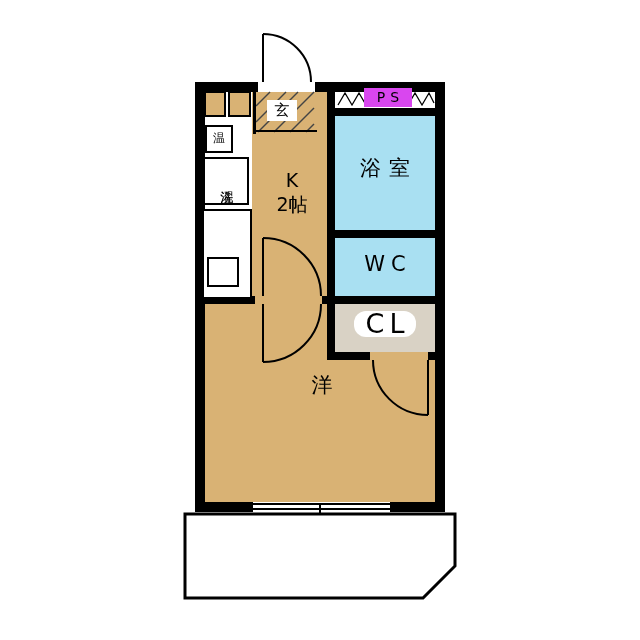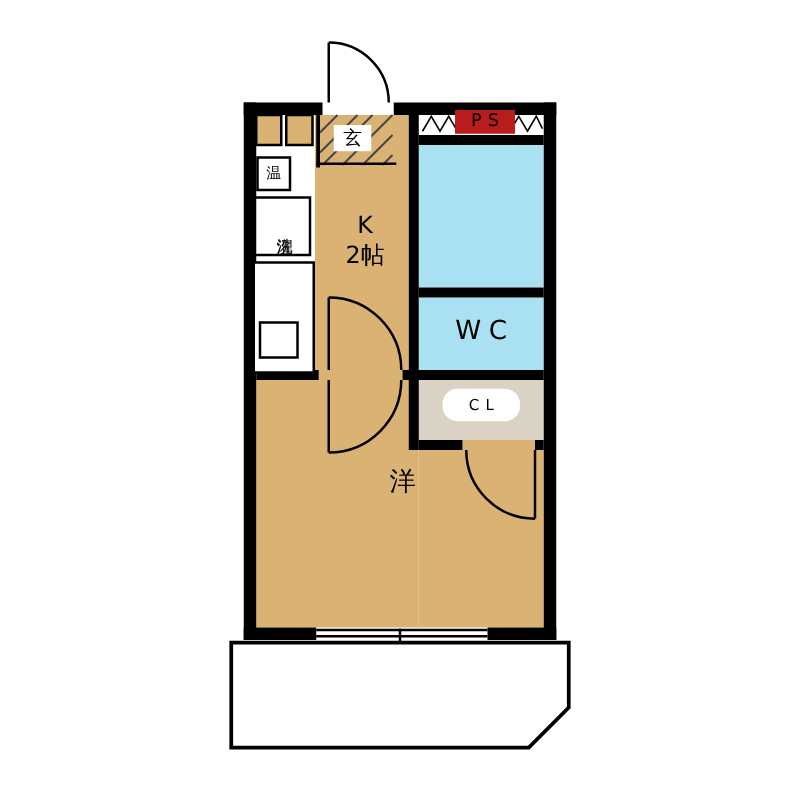--- a/index.html
+++ b/index.html
@@ -3,25 +3,25 @@
 <meta charset="utf-8">
 <style>
   html,body{margin:0;padding:0;background:#ffffff;}
   .stage{
     position:relative;width:640px;height:640px;background:#ffffff;overflow:hidden;
     font-family:"DejaVu Sans","Liberation Sans",sans-serif;color:#000;
   }
   .plan-svg{position:absolute;left:0;top:0;width:640px;height:640px;}
   .lbl{position:absolute;text-align:center;line-height:1.25;white-space:nowrap;}
   .lbl-genkan{left:267px;top:100px;width:30px;height:21px;font-size:15px;background:#fff;line-height:21px;}
-  .lbl-ps{left:364px;top:88px;width:48px;height:19px;font-size:14px;letter-spacing:5px;background:#b91c1c;line-height:19px;text-indent:5px;}
+  .lbl-ps{left:364px;top:88px;width:48px;height:19px;font-size:14px;letter-spacing:5px;background:#d946ef;line-height:19px;text-indent:5px;}
   .lbl-bath{left:341px;top:155px;width:88px;font-size:21px;letter-spacing:8px;text-indent:8px;}
   .lbl-kitchen{left:260px;top:169px;width:64px;font-size:19px;}
   .lbl-wc{left:341px;top:251px;width:88px;font-size:21px;letter-spacing:6px;text-indent:6px;}
-  .lbl-cl{left:354px;top:311px;width:62px;height:26px;font-size:12px;letter-spacing:5px;text-indent:5px;background:#fff;line-height:26px;border-radius:12px;}
+  .lbl-cl{left:354px;top:311px;width:62px;height:26px;font-size:27px;letter-spacing:5px;text-indent:5px;background:#fff;line-height:26px;border-radius:12px;}
   .lbl-west{left:286px;top:371px;width:72px;font-size:21px;line-height:1.35;}
   .lbl-veranda{left:233px;top:544px;width:174px;font-size:22px;letter-spacing:4px;text-indent:4px;}
   .lbl-heater{left:206px;top:131px;width:26px;font-size:12px;}
   .lbl-washer{left:204px;top:160px;width:44px;height:42px;font-size:13px;display:flex;align-items:center;justify-content:center;writing-mode:vertical-rl;letter-spacing:1px;}
 </style>
 </head>
 <body>
 
 <div class="stage">
 
@@ -88,20 +88,21 @@
       <path d="M321,304 A58,58 0 0 1 263,362"></path>
       <line x1="428" y1="360" x2="428" y2="415"></line>
       <path d="M373,360 A55,55 0 0 0 428,415"></path>
     </g>
 
     <polygon points="185,514 455,514 455,566 423,598 185,598" fill="#ffffff" stroke="#000" stroke-width="3"></polygon>
   </svg>
 
   <div class="lbl lbl-genkan">玄</div>
   <div class="lbl lbl-ps">PS</div>
+  <div class="lbl lbl-bath">浴室</div>
   <div class="lbl lbl-kitchen">
     <div>K</div>
     <div>2帖</div>
   </div>
   <div class="lbl lbl-wc">WC</div>
   <div class="lbl lbl-cl">CL</div>
   <div class="lbl lbl-west">
     <div>洋</div>
   </div>
   <div class="lbl lbl-heater">温</div>

